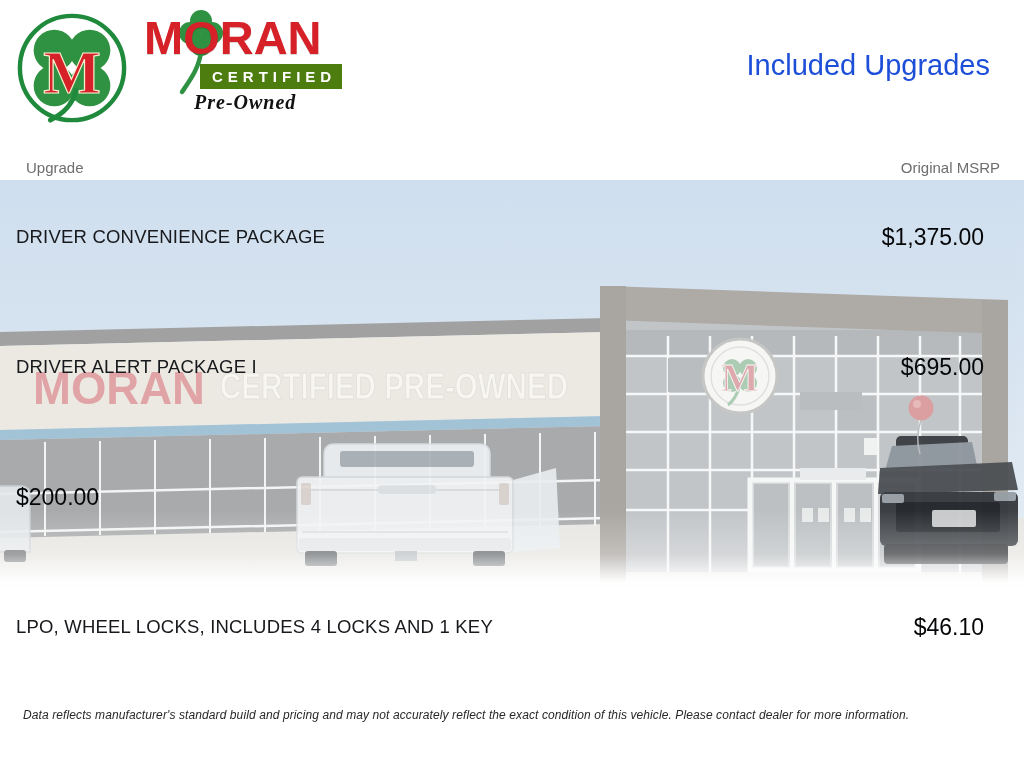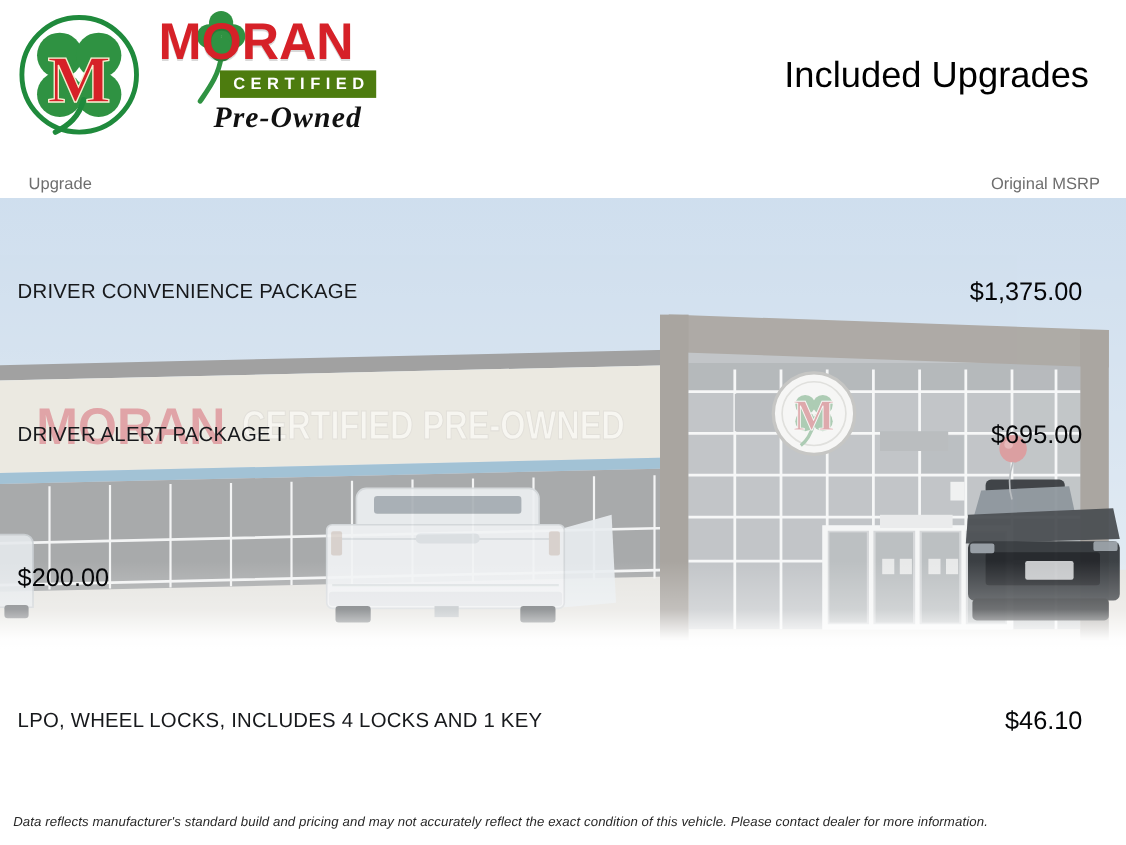--- a/index.html
+++ b/index.html
@@ -18,46 +18,46 @@
     color:#d62128; letter-spacing:0; text-shadow:0 1px 0 rgba(0,0,0,.15);
   }
   .word-sham { position:absolute; left:34px; top:-8px; z-index:1; width:46px; height:96px; }
   .certified-bar {
     position:relative; z-index:2; display:inline-block; margin:3px 0 0 56px;
     background:#4d7c0f; color:#fff; font-size:15px; font-weight:bold;
     letter-spacing:5px; padding:4px 6px 4px 12px;
   }
   .preowned {
     margin:2px 0 0 50px; font-family:"Liberation Serif", serif; font-style:italic;
-    font-weight:bold; font-size:27px; color:#111; letter-spacing:1px;
-  }
-
-  
-  .page-title { position:absolute; top:49px; right:34px; font-size:33px; font-weight:400; color:#000000; }
+    font-weight:bold; font-size:20px; color:#111; letter-spacing:1px;
+  }
+
+  
+  .page-title { position:absolute; top:49px; right:34px; font-size:29px; font-weight:400; color:#1d4ed8; }
 
   
   .col-headers {
     position:absolute; top:159px; left:10px; width:1024px; display:flex;
     justify-content:space-between; padding:0 34px 0 16px; font-size:15px; color:#6e6e6e;
   }
 
   
   .photo-band { position:absolute; top:180px; left:0; width:1024px; height:410px; }
   .photo-svg { width:100%; height:100%; display:block; }
 
   
-  .rows { position:absolute; top:200px; left:0; width:1018px; }
+  .rows { position:absolute; top:172px; left:0; width:1018px; }
   .row { height:130px; display:flex; align-items:center; justify-content:space-between; padding:0 34px 0 16px; }
   .row .name  { font-size:18.5px; color:#17191c; letter-spacing:.2px; }
   .row .price { font-size:23px; font-weight:normal; color:#050608; }
 
   
   .disclaimer {
-    position:absolute; top:708px; left:12px; right:28px;
-    font-size:12px; font-style:italic; color:#282828; letter-spacing:.1px;margin-top:32px;
+    position:absolute; top:708px; left:23px; right:28px;
+    font-size:12px; font-style:italic; color:#282828; letter-spacing:.1px;
   }
 </style>
 </head>
 <body>
 
 <div class="page">
 
   <div class="brand">
     <svg class="badge-svg" viewBox="0 0 116 118">
       <circle cx="58" cy="59" r="53" fill="#ffffff" stroke="#1f8a3c" stroke-width="4.5"></circle>

